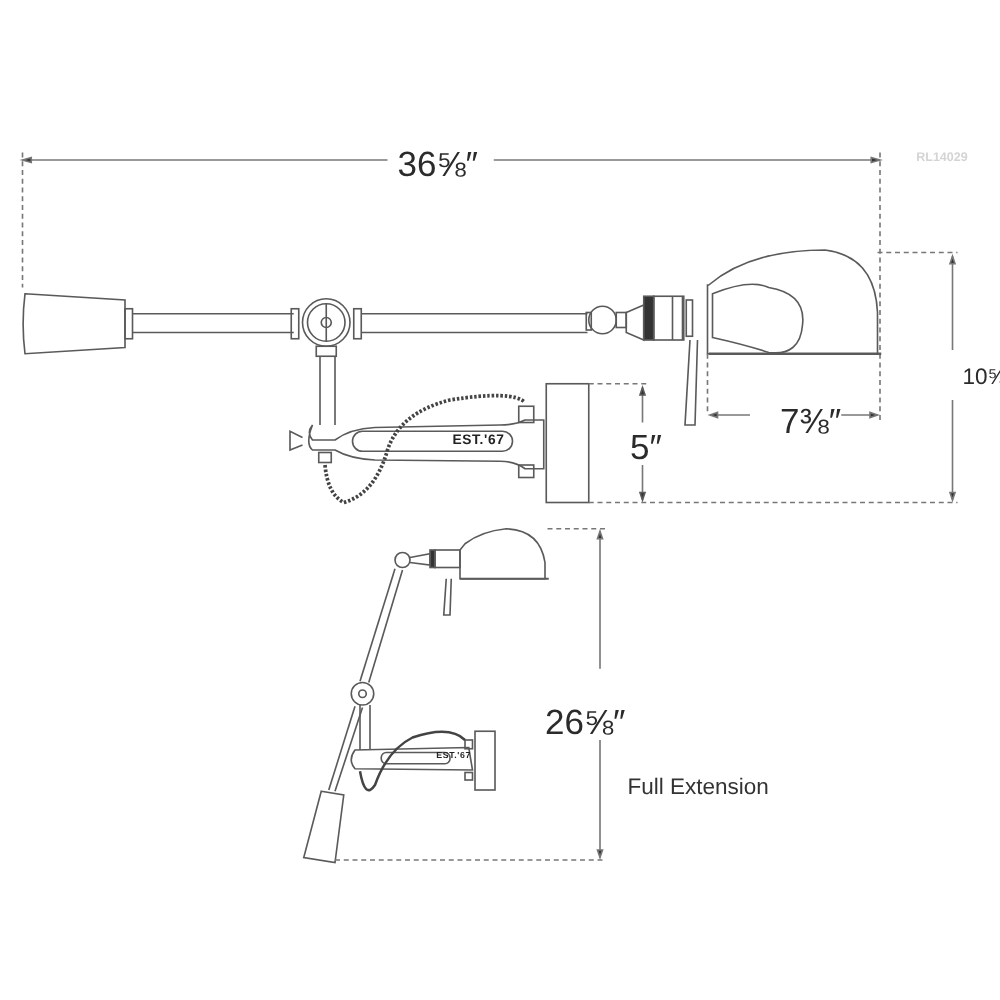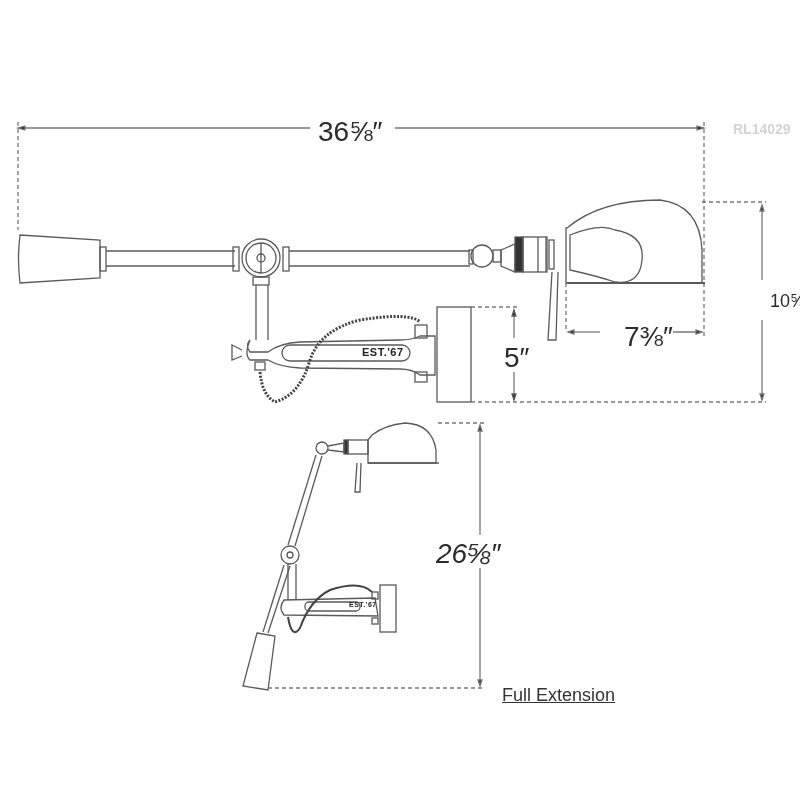--- a/index.html
+++ b/index.html
@@ -1,20 +1,20 @@
 <!DOCTYPE html>
 <html><head>
 <meta charset="utf-8">
 <style>
   html, body { margin: 0; padding: 0; background: #ffffff; }
   body { width: 800px; height: 800px; position: relative; overflow: hidden; font-family: "Liberation Sans", sans-serif; }
   svg { position: absolute; left: 0; top: 0; }
   .lbl { position: absolute; font-family: "Liberation Sans", sans-serif; color: #2b2b2b; background: #fff; white-space: nowrap; line-height: 1; }
   .dim { font-size: 28px; font-weight: 300; }
-  .code { font-size: 14px; color: #d4d4d4; font-weight: bold; background: transparent; }
+  .code { font-size: 10px; color: #d4d4d4; font-weight: bold; background: transparent; }
   .caption { font-size: 18px; color: #333; background: transparent; }
   .est { position: absolute; font-size: 11px; font-weight: bold; color: #222; background: transparent; letter-spacing: 0.5px; padding-left: 36px; }
 </style>
 </head>
 <body>
 
 <svg width="800" height="800" viewBox="0 0 800 800">
   <g fill="none" stroke="#5a5a5a" stroke-width="1.3">
 
     <g stroke="#777">
@@ -152,16 +152,16 @@
       <polygon points="480,686 478,680 482,680" fill="#333"></polygon>
     </g>
   </g>
 </svg>
 
 <div class="lbl dim" style="left:318px; top:118px;">36⅝″</div>
 <div class="lbl code" style="left:733px; top:122px;">RL14029</div>
 <div class="lbl dim" style="left:770px; top:292px; font-size:18px;">10⅝″</div>
 <div class="lbl dim" style="left:504px; top:344px;">5″</div>
 <div class="lbl dim" style="left:624px; top:323px;">7⅜″</div>
-<div class="lbl dim" style="left:436px; top:540px;font-style:italic;">26⅝″</div>
-<div class="lbl caption" style="left:502px; top:686px;text-decoration:underline;">Full Extension</div>
+<div class="lbl dim" style="left:436px; top:564px;">26⅝″</div>
+<div class="lbl caption" style="left:502px; top:620px;">Full Extension</div>
 <div class="est" style="left:326px; top:346px;">EST.'67</div>
 <div class="est" style="left:313px; top:601px; font-size:7px;">EST.'67</div>
 
 </body></html>

